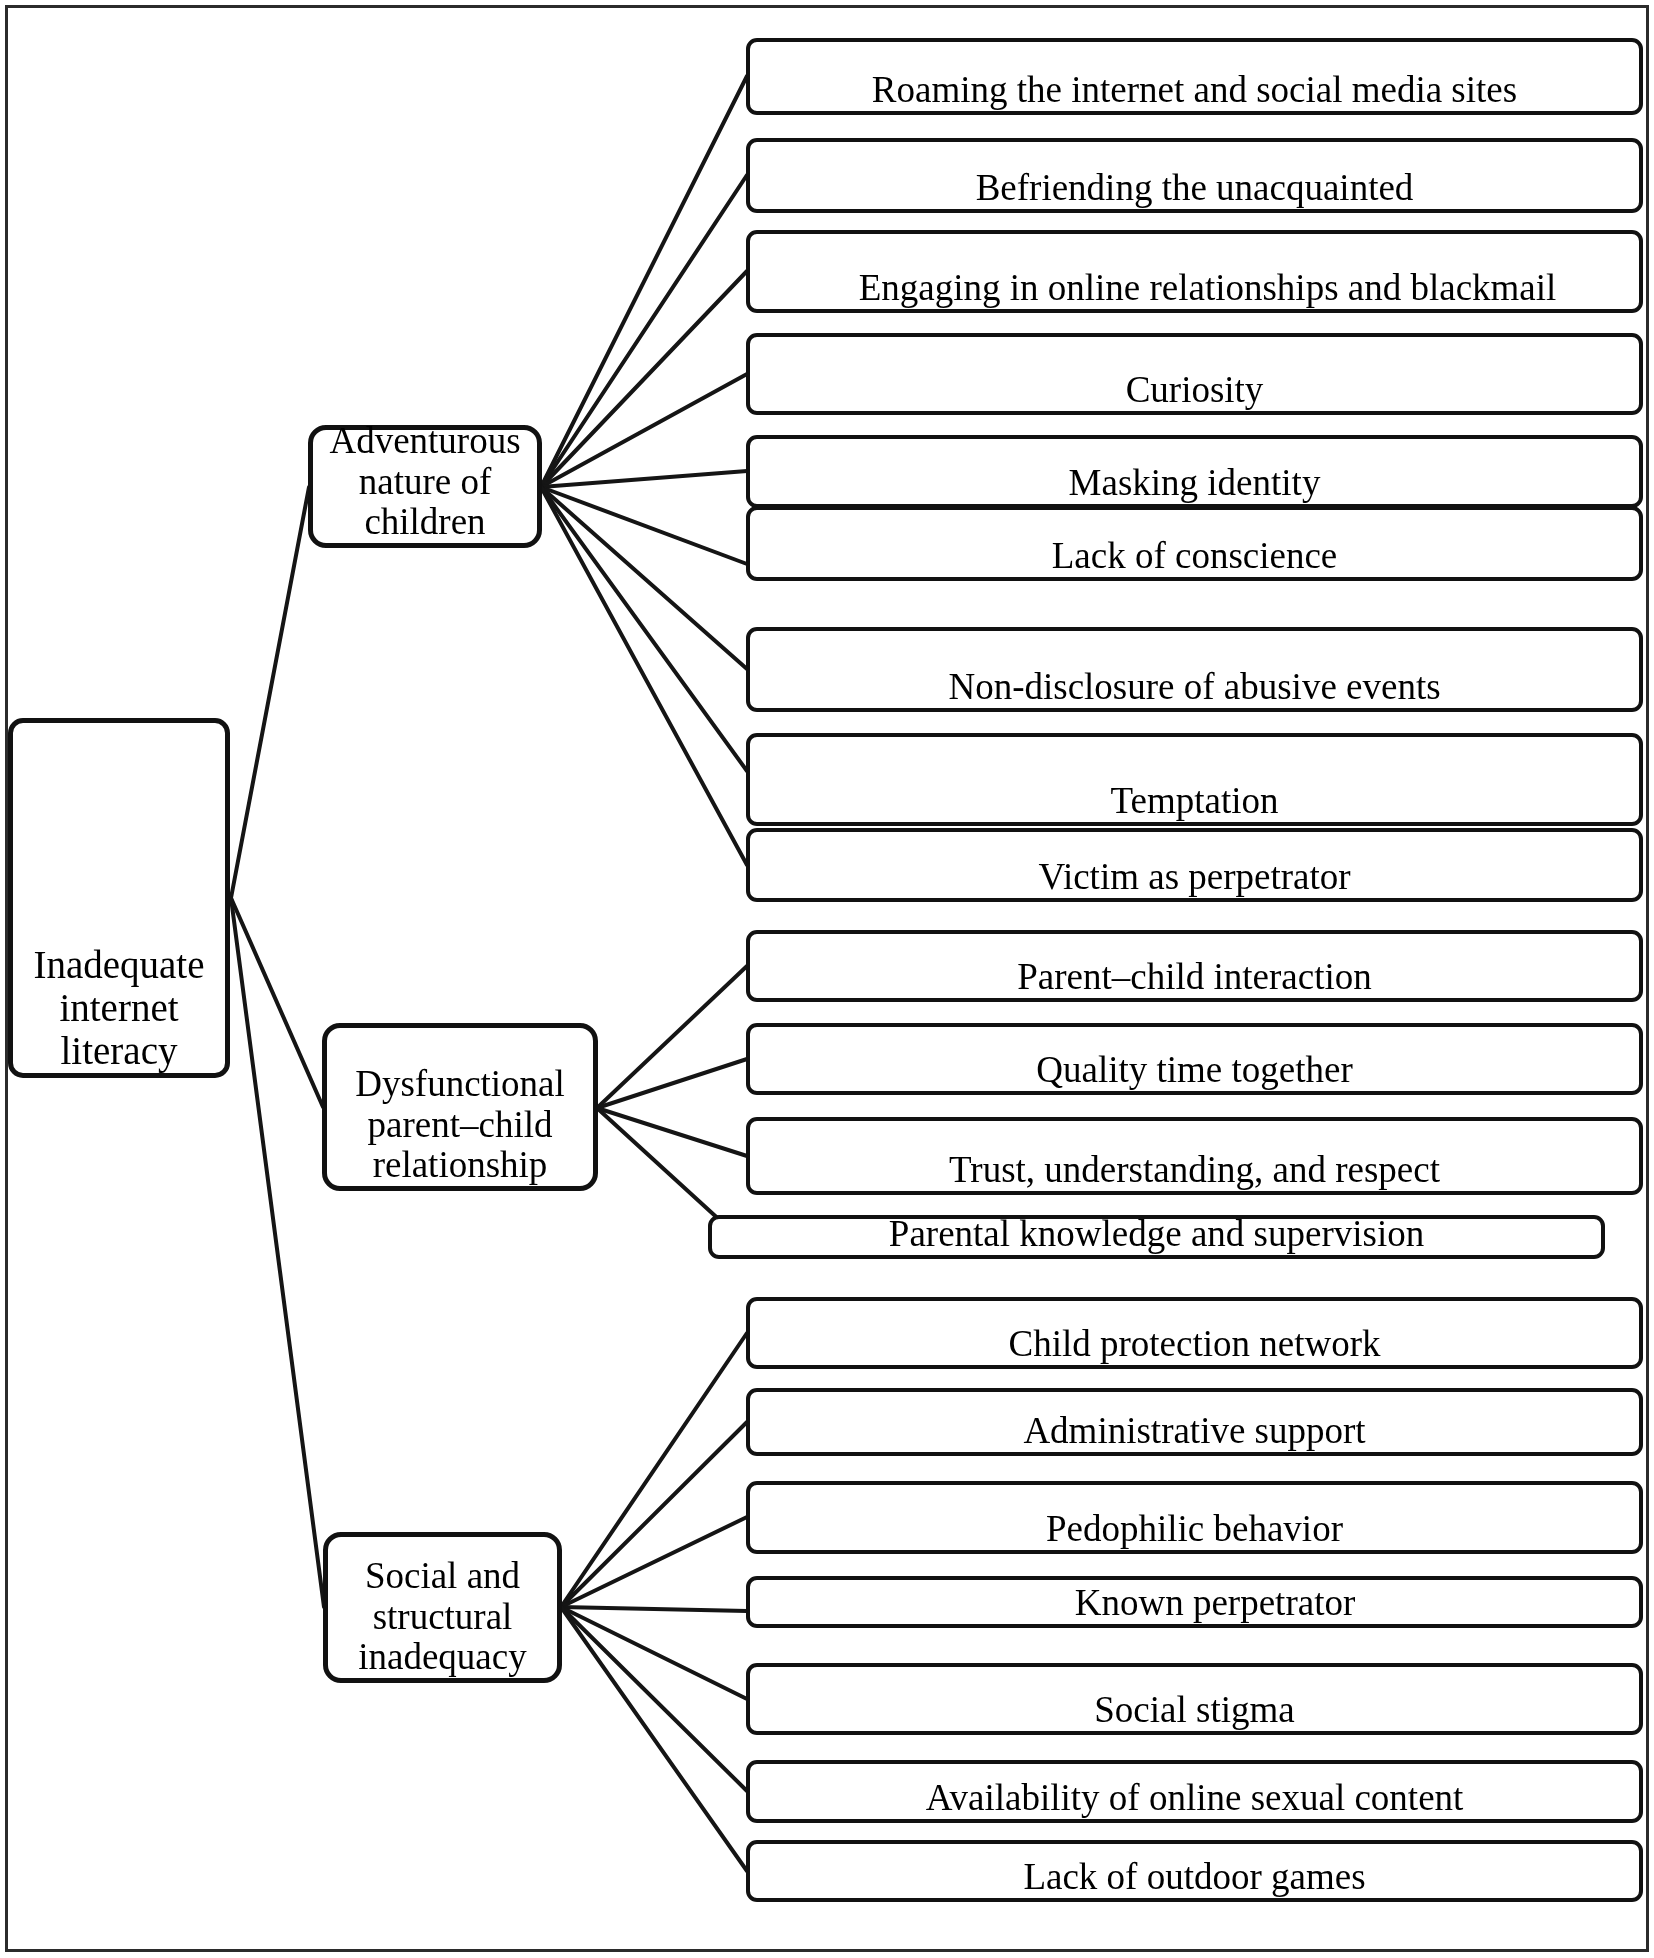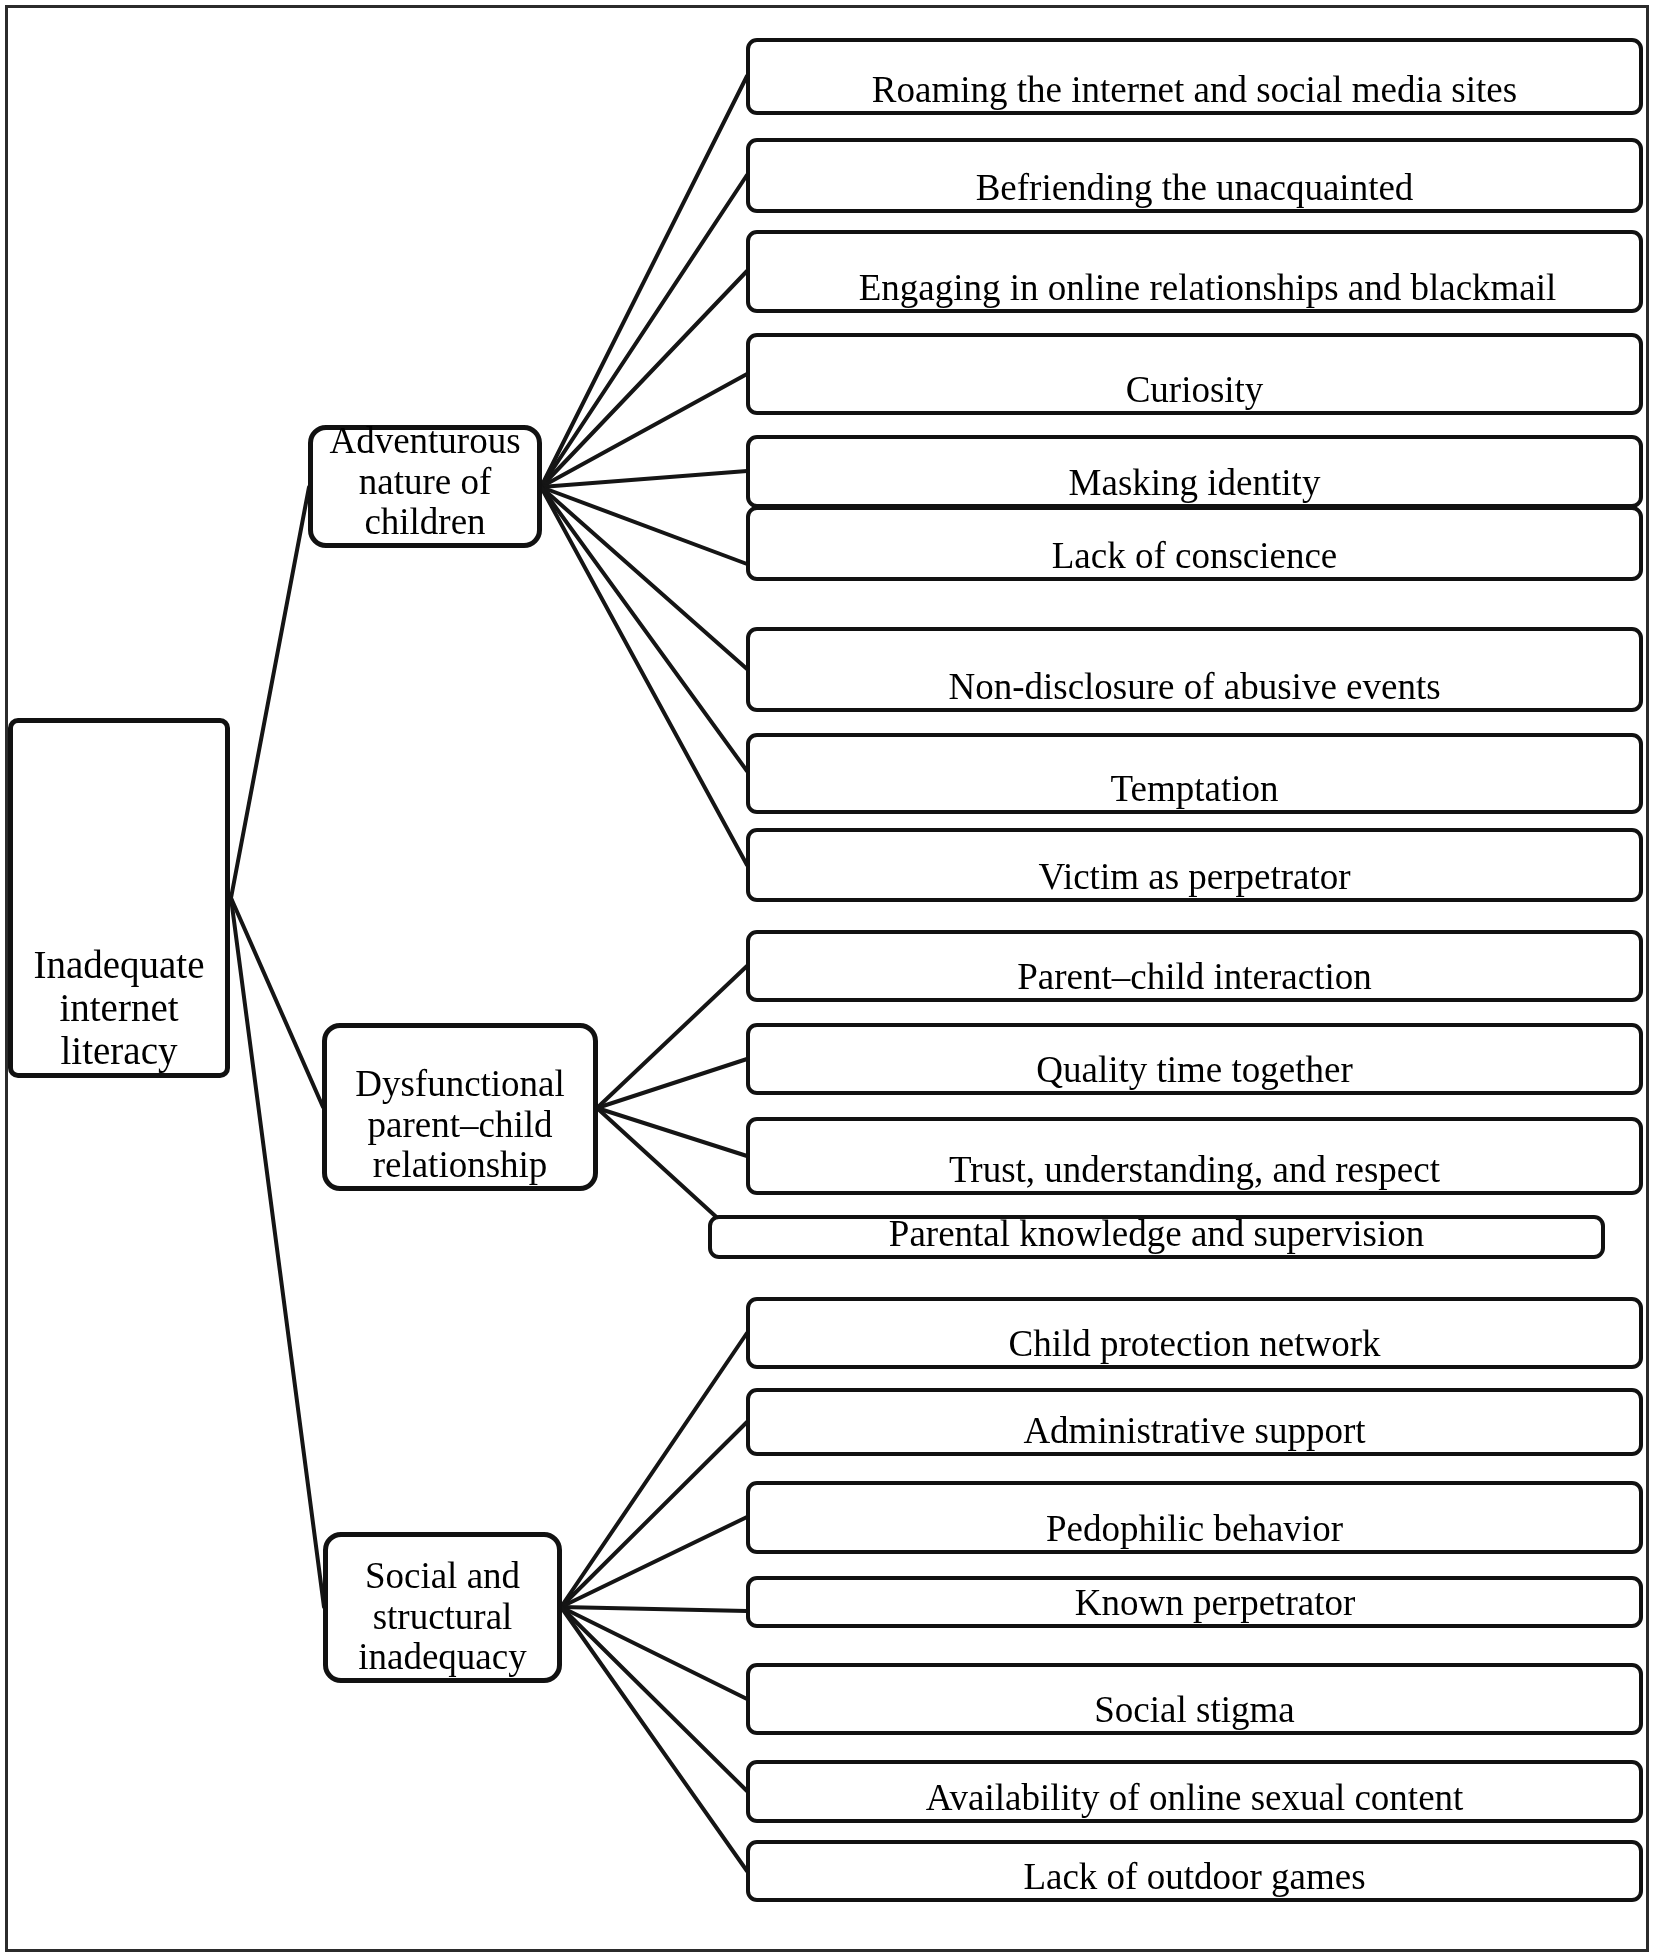--- a/index.html
+++ b/index.html
@@ -22,21 +22,21 @@
     position:absolute;
     background:#ffffff;
     border:4px solid #111111;
     border-radius:12px;
     display:flex;align-items:flex-end;justify-content:center;
     text-align:center;
     box-sizing:border-box;
     line-height:1.1;
   }
   .root{
-    border-width:5px;border-radius:10px;
+    border-width:5px;border-radius:15px;
     font-size:39px;
     padding:0 6px;
   }
   .category{
     border-width:5px;border-radius:18px;
     font-size:37px;
     padding:0 8px;
   }
   .leaf{
     border-radius:11px;
@@ -108,21 +108,21 @@
   </div>
   <div class="node leaf" style="left:746px;top:435px;width:897px;height:73px;">
     <span>Masking identity</span>
   </div>
   <div class="node leaf" style="left:746px;top:506px;width:897px;height:75px;">
     <span>Lack of conscience</span>
   </div>
   <div class="node leaf" style="left:746px;top:627px;width:897px;height:85px;">
     <span>Non-disclosure of abusive events</span>
   </div>
-  <div class="node leaf" style="left:746px;top:733px;width:897px;height:81px;">
+  <div class="node leaf" style="left:746px;top:733px;width:897px;height:93px;">
     <span>Temptation</span>
   </div>
   <div class="node leaf" style="left:746px;top:828px;width:897px;height:74px;">
     <span>Victim as perpetrator</span>
   </div>
 
   <div class="node leaf" style="left:746px;top:930px;width:897px;height:72px;">
     <span>Parent–child interaction</span>
   </div>
   <div class="node leaf" style="left:746px;top:1023px;width:897px;height:72px;">

